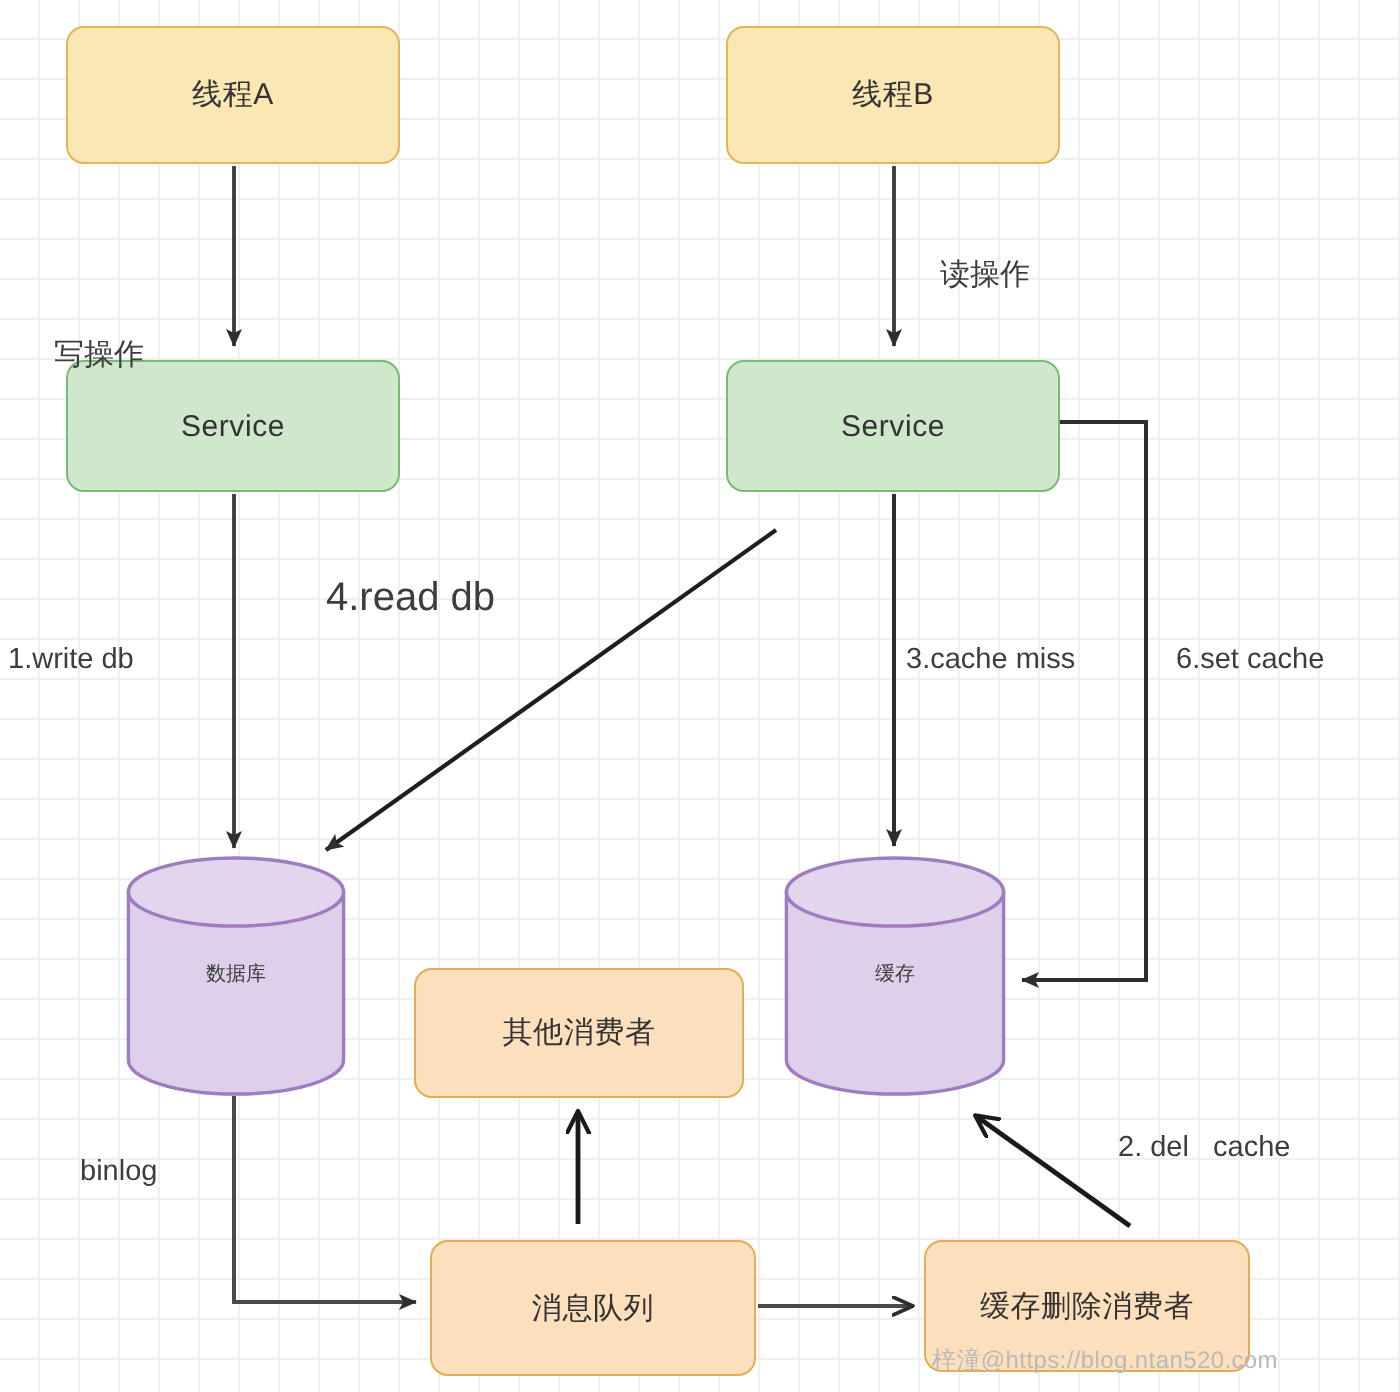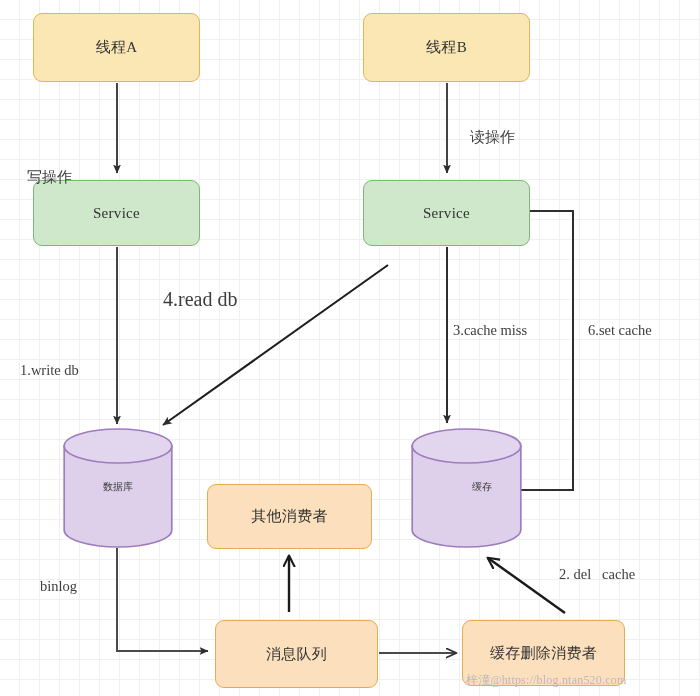--- a/index.html
+++ b/index.html
@@ -13,21 +13,21 @@
     height: 696px;
     overflow: hidden;
     background-color: #ffffff;
     background-image:
       linear-gradient(to right, #f0f0f0 1px, transparent 1px),
       linear-gradient(to bottom, #f0f0f0 1px, transparent 1px),
       linear-gradient(to right, #e6e6e6 1px, transparent 1px),
       linear-gradient(to bottom, #e6e6e6 1px, transparent 1px);
     background-size: 20px 20px, 20px 20px, 100px 100px, 100px 100px;
     background-position: -1px -1px, -1px -1px, -1px -1px, -1px -1px;
-    font-family: Liberation Serif, serif;
+    font-family: Liberation Sans, sans-serif;
   }
   svg.edges {
     position: absolute;
     left: 0;
     top: 0;
     width: 700px;
     height: 696px;
     pointer-events: none;
   }
   .node {
@@ -162,21 +162,21 @@
   </div>
 
   <div class="cyl" style="left:63px; top:428px; width:110px; height:120px;">
     <svg width="110" height="120" viewBox="0 0 110 120">
       <path d="M1.2,18 L1.2,102 A53.8,17 0 0 0 108.8,102 L108.8,18 Z" fill="#ded0ea" stroke="#9f7cbf" stroke-width="1.7"></path>
       <ellipse cx="55" cy="18" rx="53.8" ry="17" fill="#e2d6ee" stroke="#9f7cbf" stroke-width="1.7"></ellipse>
     </svg>
     <div class="cyl-label" style="top:52px;">数据库</div>
   </div>
 
-  <div class="cyl" style="left:411px; top:428px; width:111px; height:120px;padding-left:31px;">
+  <div class="cyl" style="left:392px; top:428px; width:111px; height:120px;">
     <svg width="111" height="120" viewBox="0 0 111 120">
       <path d="M1.2,18 L1.2,102 A54.3,17 0 0 0 109.8,102 L109.8,18 Z" fill="#ded0ea" stroke="#9f7cbf" stroke-width="1.7"></path>
       <ellipse cx="55.5" cy="18" rx="54.3" ry="17" fill="#e2d6ee" stroke="#9f7cbf" stroke-width="1.7"></ellipse>
     </svg>
     <div class="cyl-label" style="top:52px;">缓存</div>
   </div>
 
   <div class="node rect orange" style="left:215px; top:620px; width:163px; height:68px;">
     <span>消息队列</span>
   </div>
@@ -186,21 +186,21 @@
   </div>
 
   <div class="node rect orange" style="left:462px; top:620px; width:163px; height:66px;">
     <span>缓存删除消费者</span>
   </div>
 
   <div class="edge-label cn" style="left:27px; top:128px;margin-top:40px;">写操作</div>
 
   <div class="edge-label cn" style="left:470px; top:128px;">读操作</div>
 
-  <div class="edge-label" style="left:20px; top:322px;margin-top:40px;">1.write db</div>
+  <div class="edge-label" style="left:4px; top:322px;">1.write db</div>
 
   <div class="edge-label" style="left:163px; top:288px; font-size:20px;">4.read db</div>
 
   <div class="edge-label" style="left:453px; top:322px;">3.cache miss</div>
 
   <div class="edge-label" style="left:588px; top:322px;">6.set cache</div>
 
   <div class="edge-label" style="left:40px; top:578px;">binlog</div>
 
   <div class="edge-label" style="left:523px; top:566px;margin-left:36px;">2. del   cache</div>

